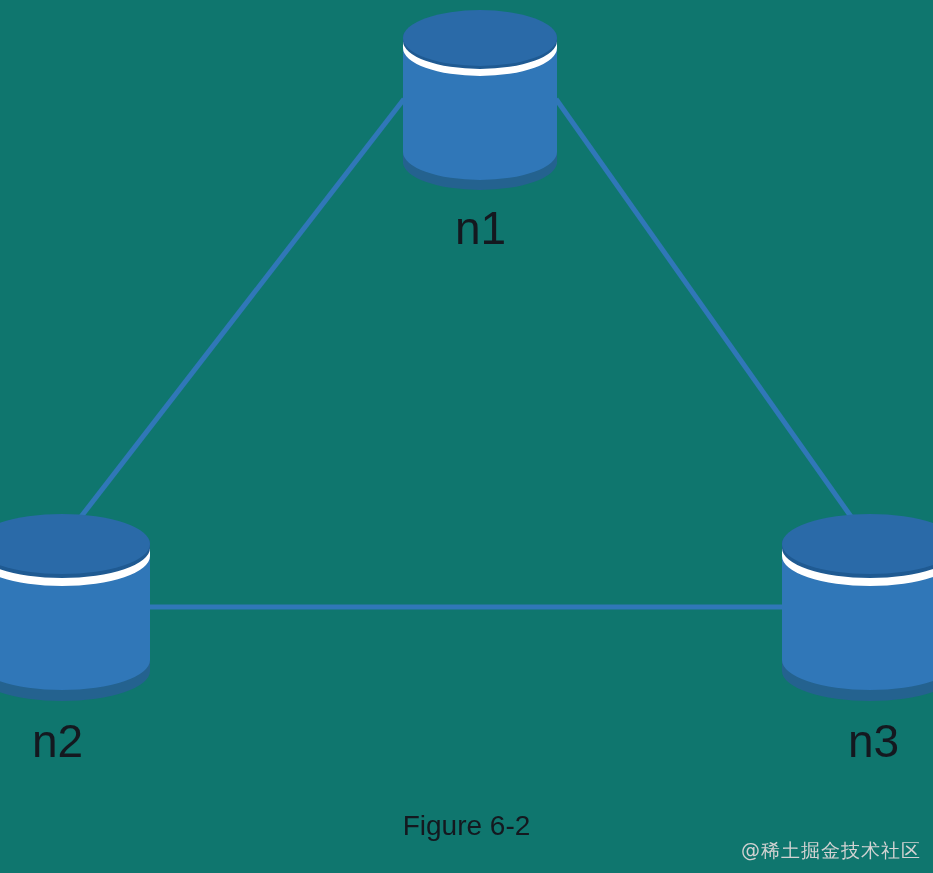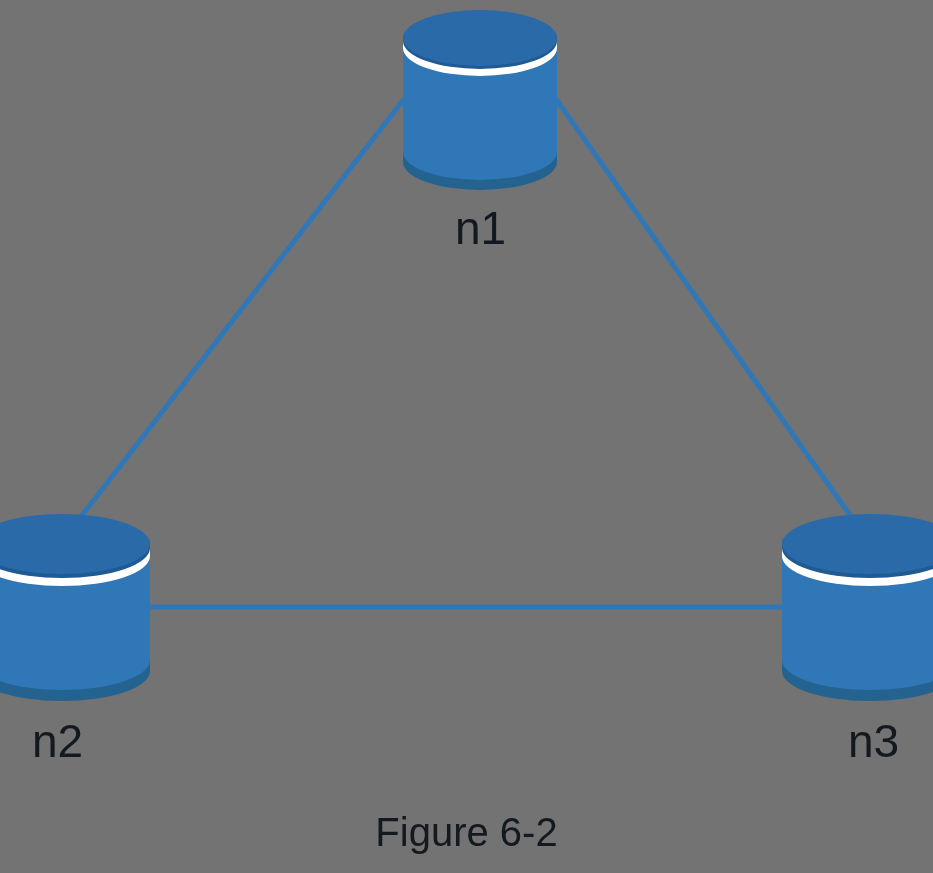--- a/index.html
+++ b/index.html
@@ -7,21 +7,21 @@
     padding: 0;
     background: #ffffff;
   }
   body {
     font-family: "Liberation Sans", sans-serif;
   }
   #figure-root {
     position: relative;
     width: 933px;
     height: 873px;
-    background: #737373;
+    background: #0f766e;
     overflow: hidden;
   }
   #diagram-svg {
     position: absolute;
     left: 0;
     top: 0;
     width: 933px;
     height: 873px;
     display: block;
   }
@@ -38,21 +38,21 @@
   #label-n2 { left: 32px;  top: 718px; }
   #label-n3 { left: 848px; top: 718px; }
 
   #figure-caption {
     position: absolute;
     left: 0;
     top: 812px;
     width: 933px;
     text-align: center;
     font-family: "Liberation Sans", sans-serif;
-    font-size: 40px;
+    font-size: 28px;
     color: #14181f;
     line-height: 1;
     white-space: nowrap;
   }
   #watermark {
     position: absolute;
     right: 12px;
     top: 841px;
     font-family: "DejaVu Sans", sans-serif;
     font-size: 19px;
@@ -113,14 +113,15 @@
 
     </g>
   </svg>
 
   <div class="node-label" id="label-n1">n1</div>
   <div class="node-label" id="label-n2">n2</div>
   <div class="node-label" id="label-n3">n3</div>
 
   <div id="figure-caption">Figure 6-2</div>
 
+  <div id="watermark">@稀土掘金技术社区</div>
 
 </div>
 
 </body></html>

